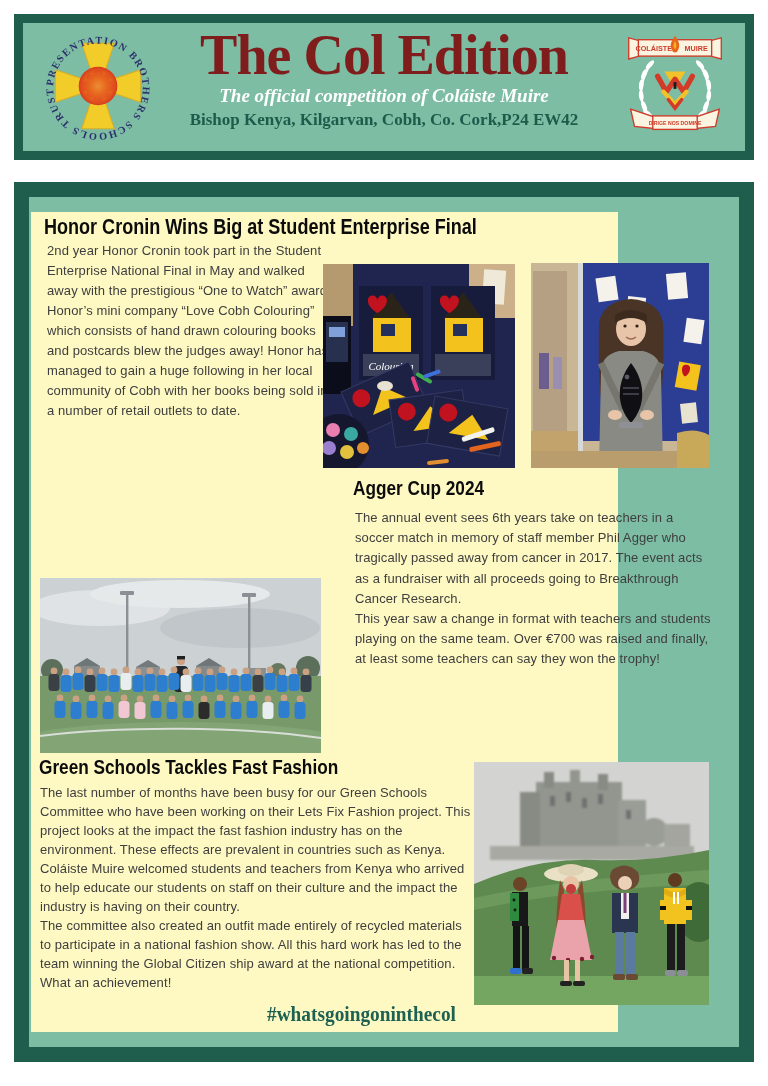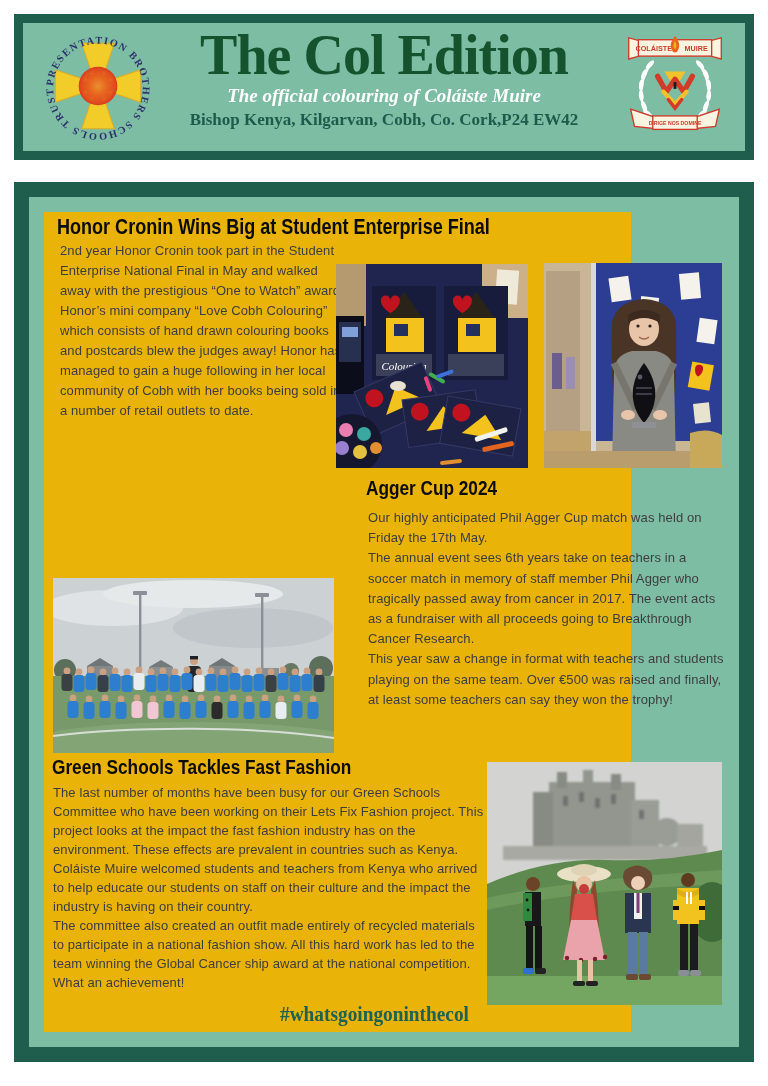--- a/index.html
+++ b/index.html
@@ -6,40 +6,40 @@
   body { background:#ffffff; font-family:"Liberation Sans", sans-serif; }
   .page { position:relative; width:768px; height:1086px; background:#ffffff; overflow:hidden; }
 
   
   .header-card {
     position:absolute; left:14px; top:14px; width:740px; height:146px;
     background:#7dbda4; border:9px solid #1f5d4c;
   }
   .header-text { position:absolute; left:112px; right:112px; top:4px; text-align:center; }
   .nl-title {
-    font-family:"Liberation Serif", serif; font-weight:700; color:#14532d;
+    font-family:"Liberation Serif", serif; font-weight:700; color:#7f1d1d;
     font-size:56px; line-height:1.02; letter-spacing:-1px; white-space:nowrap;
   }
   .nl-subtitle {
     font-family:"Liberation Serif", serif; font-weight:700; font-style:italic;
     color:#ffffff; font-size:19px; margin-top:1px;
   }
   .nl-address {
     font-family:"Liberation Serif", serif; font-weight:700;
     color:#1d5c4b; font-size:17px; margin-top:3px;
   }
   .crest-left  { position:absolute; left:18px;  top:6px; }
   .crest-right { position:absolute; right:16px; top:8px; }
 
   
   .main-card {
     position:absolute; left:14px; top:182px; width:740px; height:880px;
     background:#7dbda4; border:15px solid #1f5d4c;
   }
-  .content { position:absolute; left:15px; top:15px; width:587px; height:820px; background:#eab308; }
+  .content { position:absolute; left:2px; top:15px; width:587px; height:820px; background:#fef9c3; }
 
   .h-main {
     position:absolute; font-weight:700; color:#0c0c0c; white-space:nowrap;
     transform:scaleX(.82); transform-origin:left center;
   }
   #honor-heading { left:13px; top:2px;  font-size:22px; }
   #agger-heading { left:322px; top:264px; font-size:21px; }
   #green-heading { left:8px;  top:543px; font-size:21px; }
 
   .body-text { position:absolute; color:#3e3e3e; font-size:13px; line-height:20px; letter-spacing:.1px; }
@@ -91,21 +91,21 @@
         <ellipse cx="56" cy="56" rx="15" ry="6" transform="rotate(45 56 56)"></ellipse>
         <ellipse cx="56" cy="56" rx="15" ry="6" transform="rotate(135 56 56)"></ellipse>
       </g>
       <text font-family="Liberation Serif, serif" font-size="10" font-weight="700" fill="#2c2f6b" letter-spacing="1.5">
         <textPath href="#ringPath">PRESENTATION BROTHERS SCHOOLS TRUST</textPath>
       </text>
     </svg>
 
     <div class="header-text">
       <div class="nl-title">The Col Edition</div>
-      <div class="nl-subtitle">The official colouring of Coláiste Muire</div>
+      <div class="nl-subtitle">The official competition of Coláiste Muire</div>
       <div class="nl-address">Bishop Kenya, Kilgarvan, Cobh, Co. Cork,P24 EW42</div>
     </div>
 
     <svg class="crest-right" width="108" height="110" viewBox="0 0 112 112">
 
       <polygon points="8,6 19,9 19,25 8,28" fill="#faf4e0" stroke="#cf3b2a" stroke-width="1.4"></polygon>
       <polygon points="104,6 93,9 93,25 104,28" fill="#faf4e0" stroke="#cf3b2a" stroke-width="1.4"></polygon>
       <rect x="18" y="8" width="76" height="17" fill="#faf4e0" stroke="#cf3b2a" stroke-width="1.4"></rect>
       <text x="34" y="20" font-size="7.5" font-weight="700" fill="#cf3b2a" text-anchor="middle">COLÁISTE</text>
       <text x="78" y="20" font-size="7.5" font-weight="700" fill="#cf3b2a" text-anchor="middle">MUIRE</text>
@@ -262,23 +262,22 @@
         </g>
         <rect x="0" y="188" width="178" height="17" fill="#b99d6d"></rect>
         <g fill="#c8a95a">
           <path d="M146,170 q18,-6 32,2 l0,33 l-32,0Z"></path>
         </g>
       </svg>
 
       <h1 id="agger-heading" class="h-main">Agger Cup 2024</h1>
 
       <div id="agger-body" class="body-text">
-        <p>Our highly anticipated Phil Agger Cup match was held on Friday the 17th May.</p>
         <p>The annual event sees 6th years take on teachers in a soccer match in memory of staff member Phil Agger who tragically passed away from cancer in 2017. The event acts as a fundraiser with all proceeds going to Breakthrough Cancer Research.</p>
-        <p>This year saw a change in format with teachers and students playing on the same team. Over €500 was raised and finally, at least some teachers can say they won the trophy!</p>
+        <p>This year saw a change in format with teachers and students playing on the same team. Over €700 was raised and finally, at least some teachers can say they won the trophy!</p>
       </div>
 
       <svg id="photo-agger" class="photo" width="281" height="175" viewBox="0 0 281 175">
         <defs>
           <g id="psn">
             <circle cx="0" cy="-11" r="3.4" fill="#caa183"></circle>
             <rect x="-5.5" y="-8" width="11" height="17" rx="3.5"></rect>
           </g>
         </defs>
         <rect width="281" height="175" fill="#ccd1d4"></rect>
@@ -359,21 +358,21 @@
             <use href="#psn" x="228" y="132" fill="#e8edf0"></use>
           <use href="#psn" x="244" y="131" fill="#2d7ecf"></use>
             <use href="#psn" x="260" y="132" fill="#2d7ecf"></use>
         </g>
       </svg>
 
       <h1 id="green-heading" class="h-main">Green Schools Tackles Fast Fashion</h1>
 
       <div id="green-body" class="body-text">
         <p>The last number of months have been busy for our Green Schools Committee who have been working on their Lets Fix Fashion project. This project looks at the impact the fast fashion industry has on the environment. These effects are prevalent in countries such as Kenya. Coláiste Muire welcomed students and teachers from Kenya who arrived to help educate our students on staff on their culture and the impact the industry is having on their country.</p>
-        <p>The committee also created an outfit made entirely of recycled materials to participate in a national fashion show. All this hard work has led to the team winning the Global Cancer ship award at the national competition. What an achievement!</p>
+        <p>The committee also created an outfit made entirely of recycled materials to participate in a national fashion show. All this hard work has led to the team winning the Global Citizen ship award at the national competition. What an achievement!</p>
       </div>
 
       <svg id="photo-fashion" class="photo" width="235" height="243" viewBox="0 0 235 243">
         <defs>
             <filter id="soft">
               <feGaussianBlur stdDeviation="1.1"></feGaussianBlur>
             </filter>
           </defs>
         <rect width="235" height="243" fill="#d3d4d2"></rect>
 

